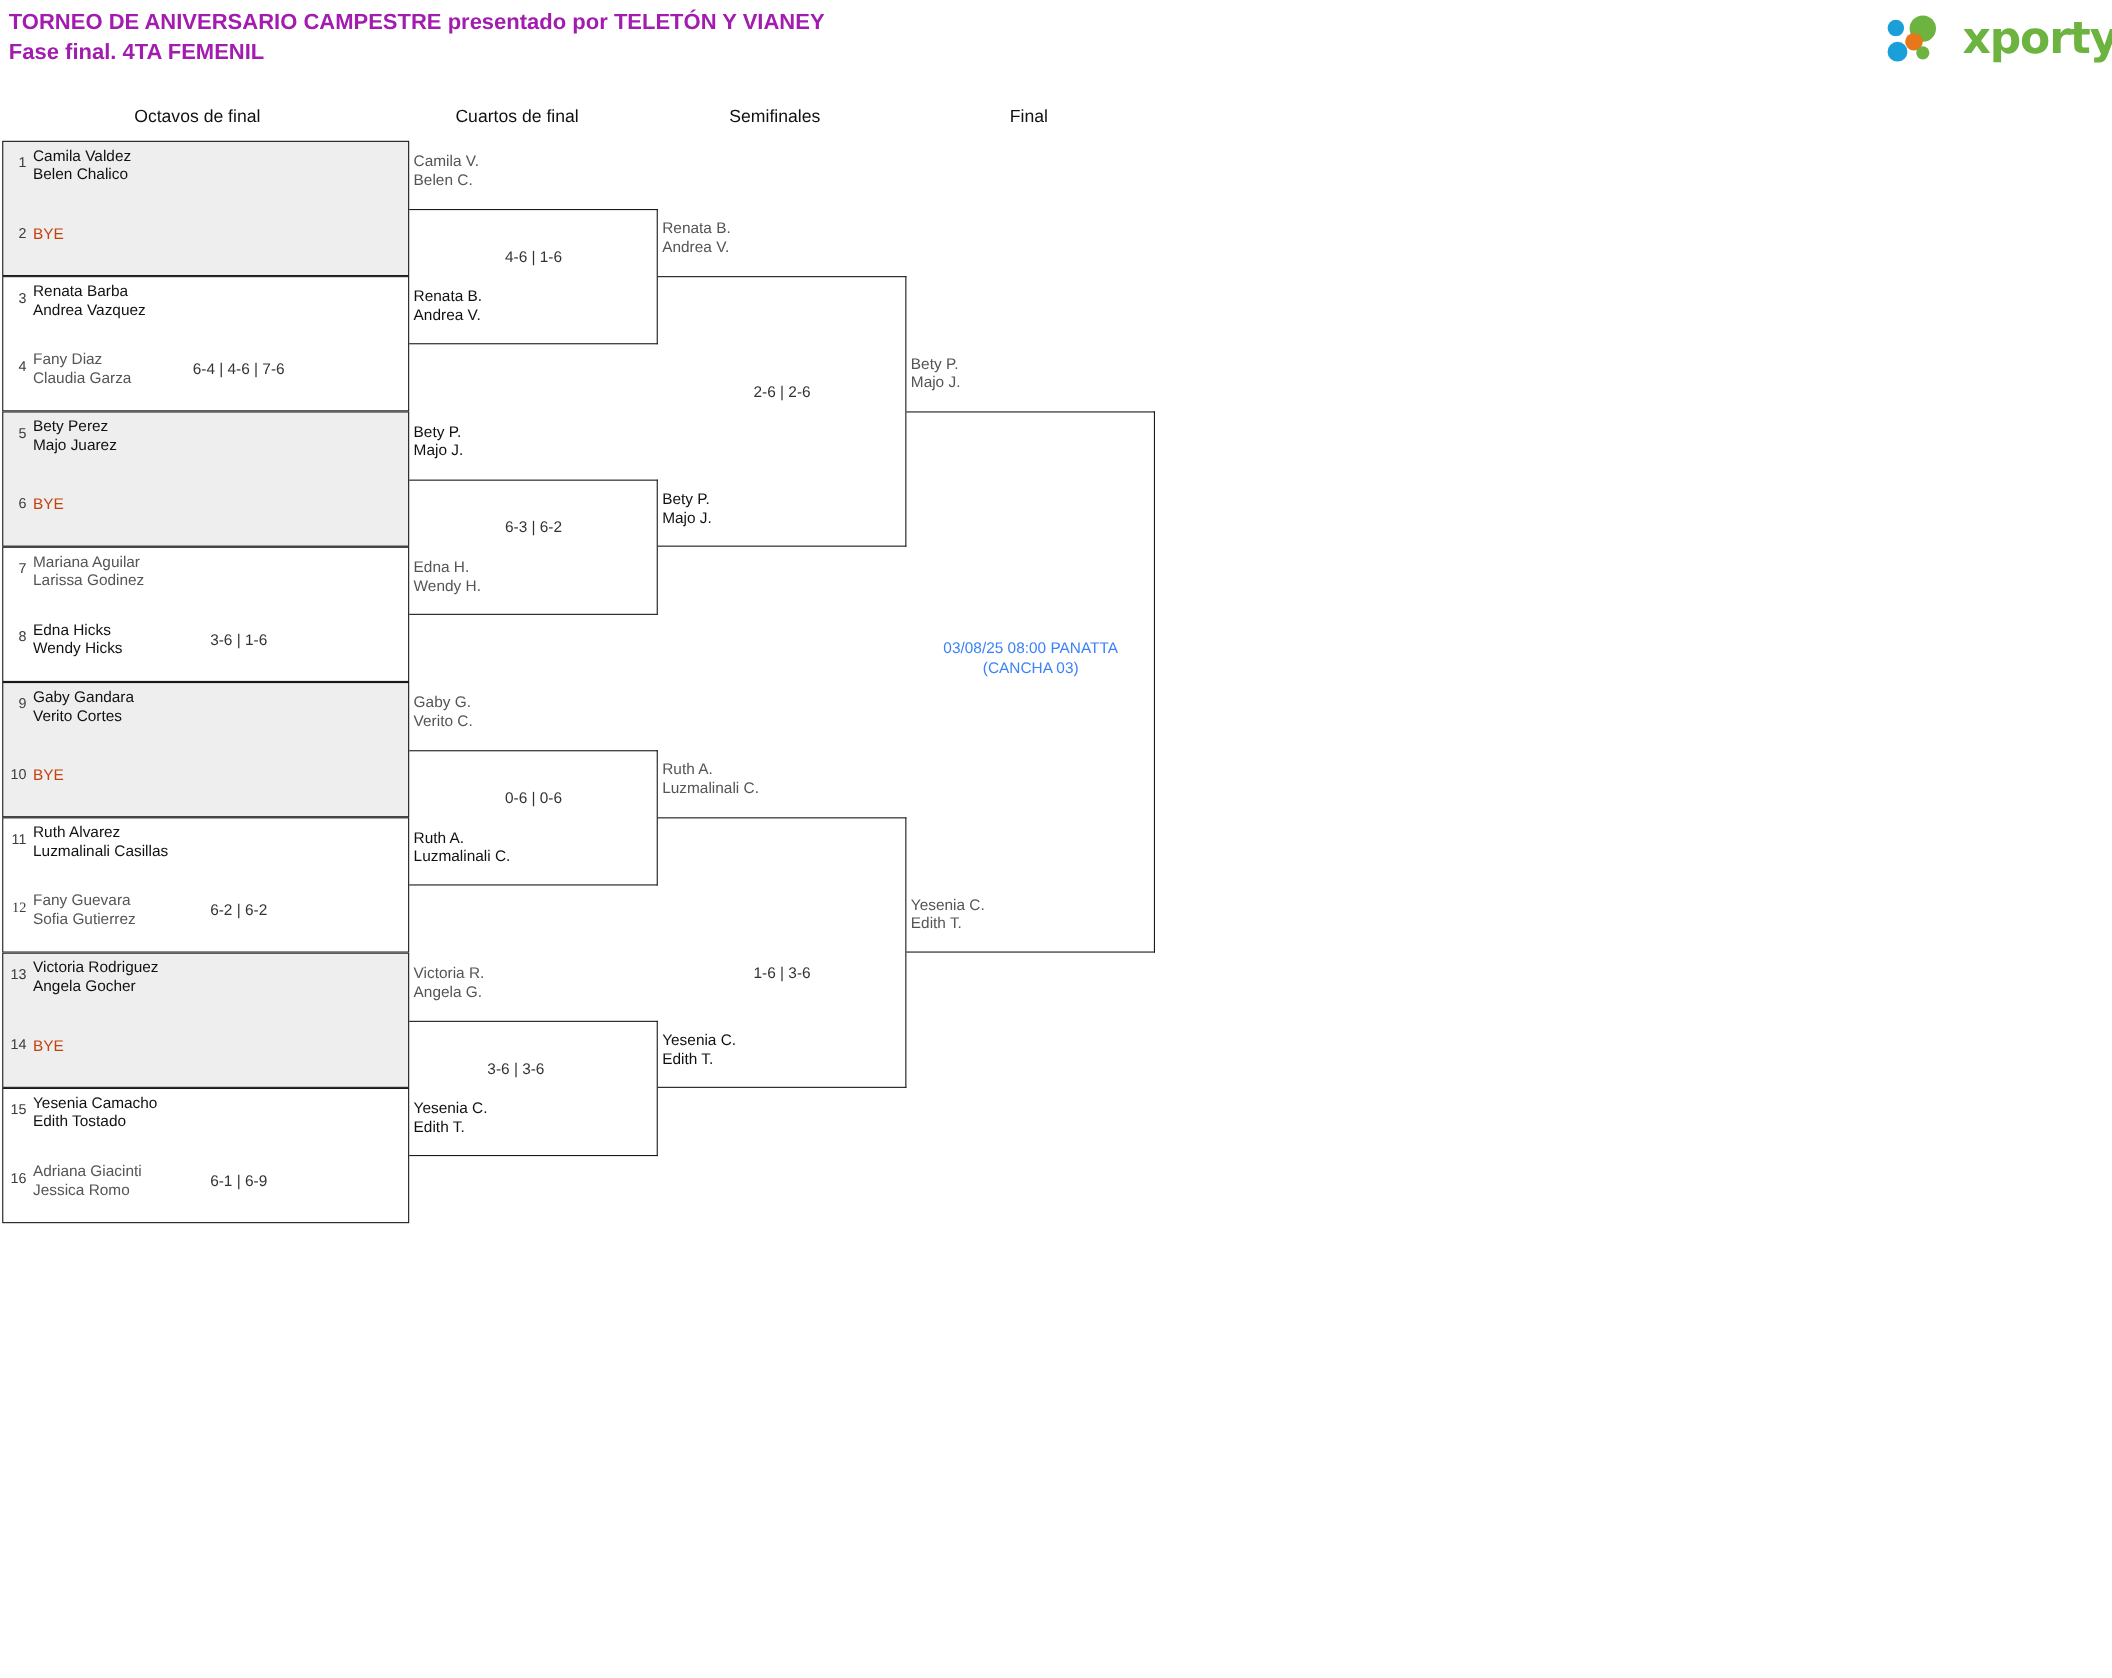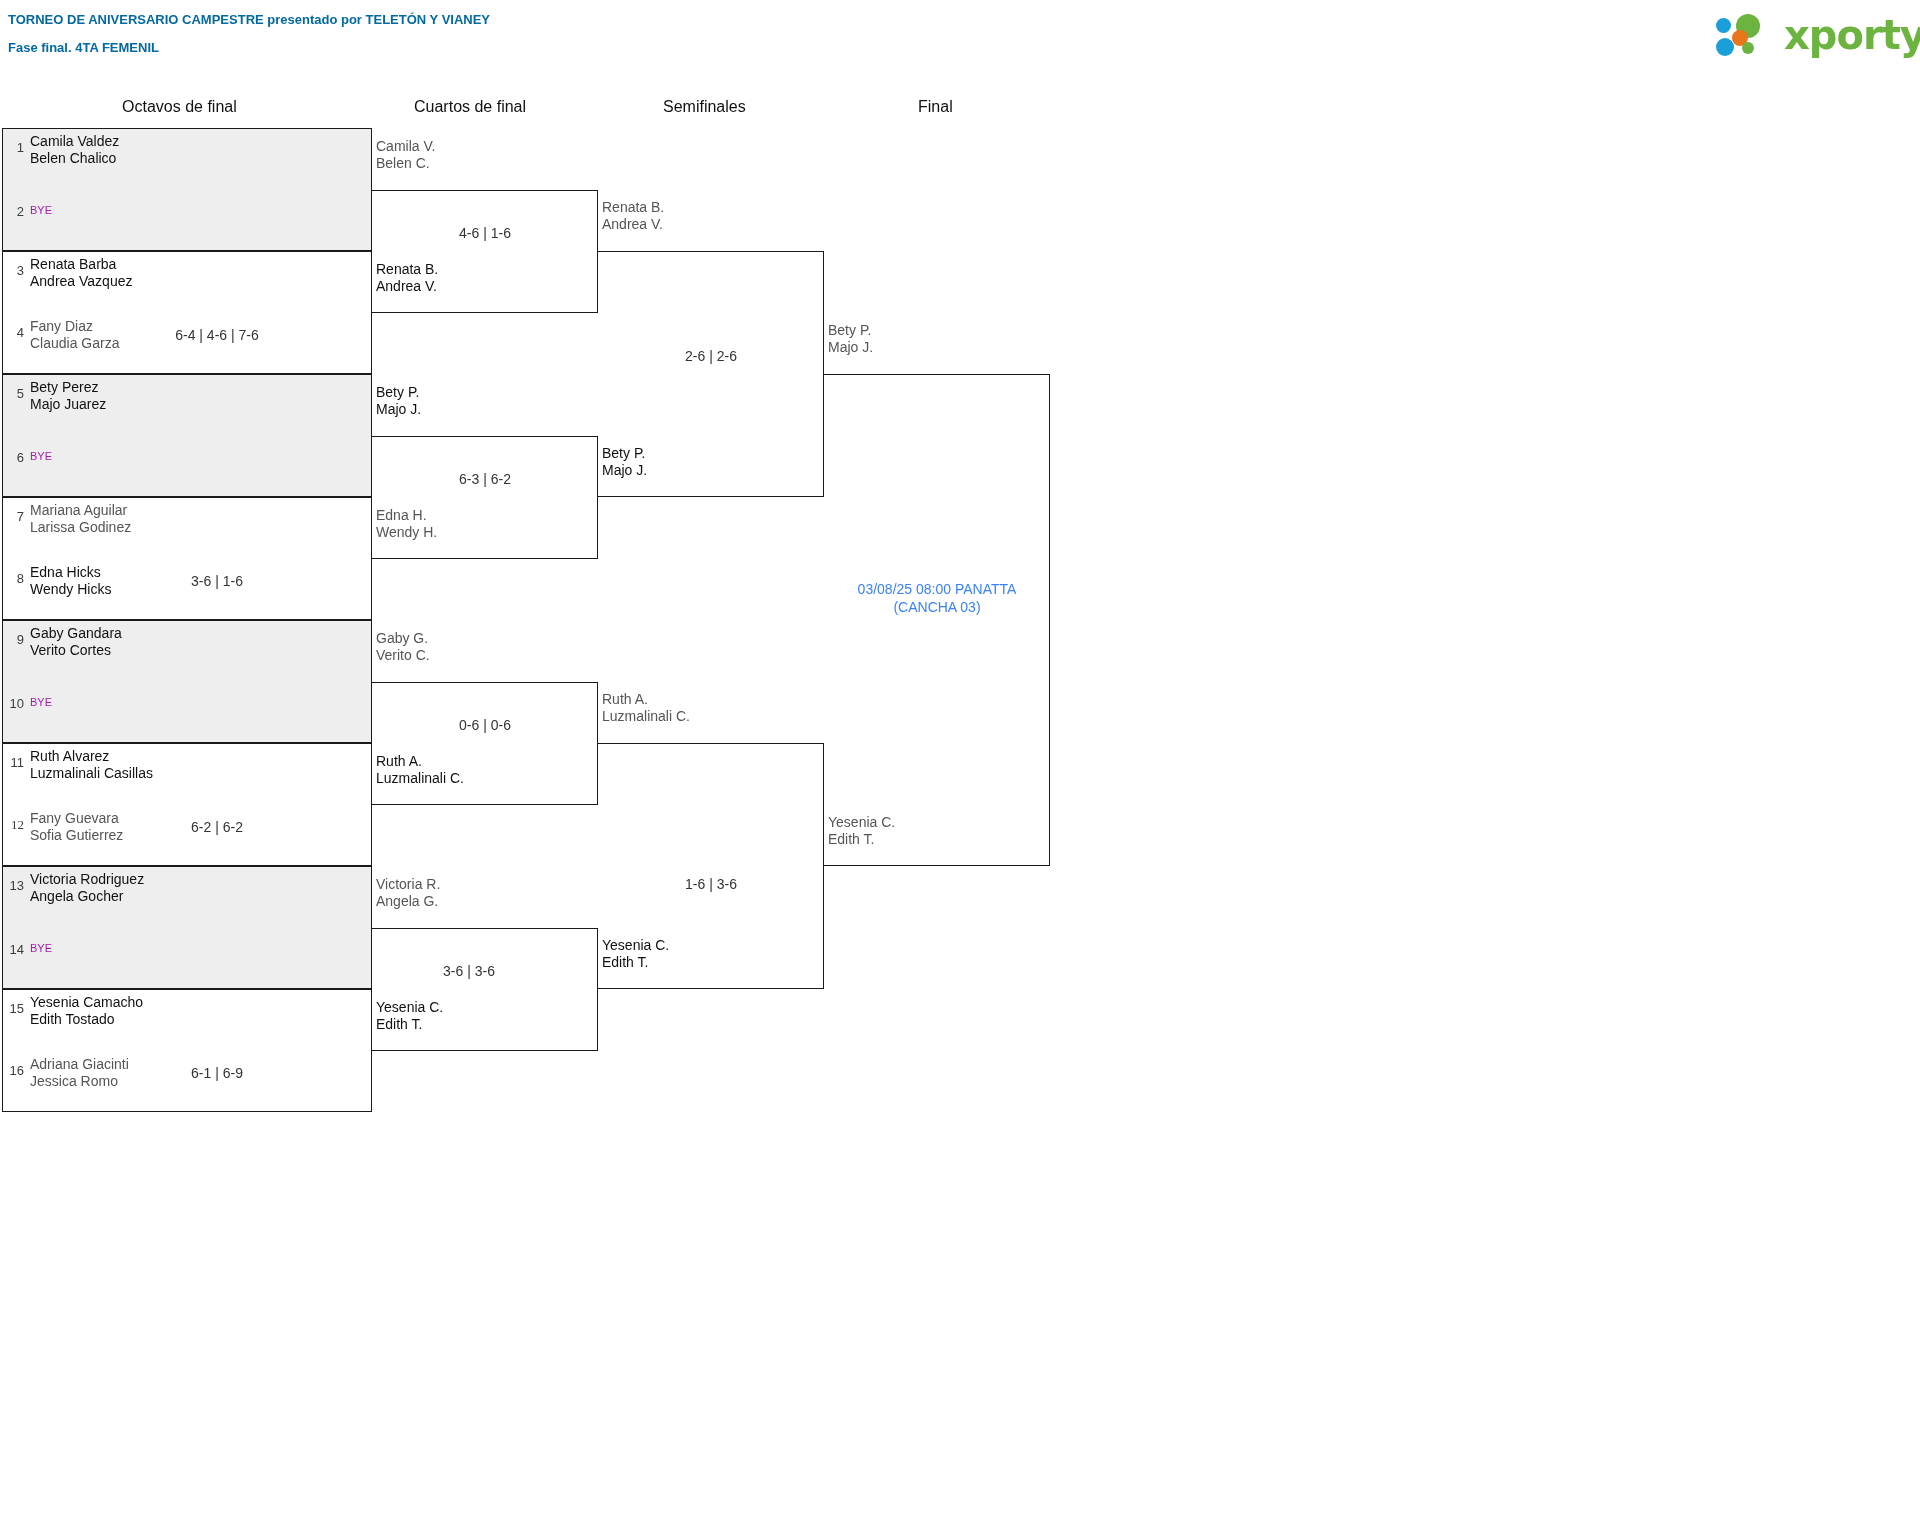--- a/index.html
+++ b/index.html
@@ -5,40 +5,40 @@
   html,body{margin:0;padding:0;}
   body{
     width:1920px;height:1525px;background:#ffffff;
     font-family:"Liberation Sans","DejaVu Sans",sans-serif;
     color:#1a1a1a;overflow:hidden;position:relative;
   }
   #stage{position:absolute;left:0;top:0;width:1920px;height:1525px;}
 
   
   .title-block{position:absolute;left:8px;top:6px;}
-  .title-line{font-size:13px;font-weight:700;color:#0369a1;line-height:28px;white-space:nowrap;}
+  .title-line{font-size:20px;font-weight:700;color:#a21caf;line-height:28px;white-space:nowrap;}
 
   .logo{position:absolute;left:1716px;top:10px;width:200px;height:52px;}
   .logo-dots{position:absolute;left:0;top:4px;width:64px;height:44px;}
   .dot{position:absolute;border-radius:50%;}
   .logo-word{position:absolute;left:68px;top:-1px;font-size:40px;font-weight:700;
     color:#6cb33f;letter-spacing:-1px;line-height:52px;font-family:"DejaVu Sans",sans-serif;}
 
   
   .round-head{position:absolute;font-size:16px;font-weight:400;color:#111;white-space:nowrap;}
 
   
   .bandbox{position:absolute;box-sizing:border-box;}
   .band-shade{background:#eeeeee;}
 
   .seed-num{position:absolute;font-size:13px;color:#3c3c3c;text-align:right;width:22px;}
   .seed-names{position:absolute;font-size:14px;line-height:17px;white-space:nowrap;}
   .winner{color:#111;font-weight:400;}
   .loser{color:#555;font-weight:400;}
-  .bye{position:absolute;font-size:11px;color:#a21caf;white-space:nowrap;}
+  .bye{position:absolute;font-size:14px;color:#c2410c;white-space:nowrap;}
 
   .score{position:absolute;font-size:14px;color:#333;text-align:center;white-space:nowrap;}
 
   .mbox{position:absolute;box-sizing:border-box;border:1px solid #1a1a1a;border-left:none;background:transparent;}
 
   .finalinfo{position:absolute;font-size:14px;line-height:18px;color:#3b82f6;text-align:center;}
 </style>
 </head>
 <body>
 

